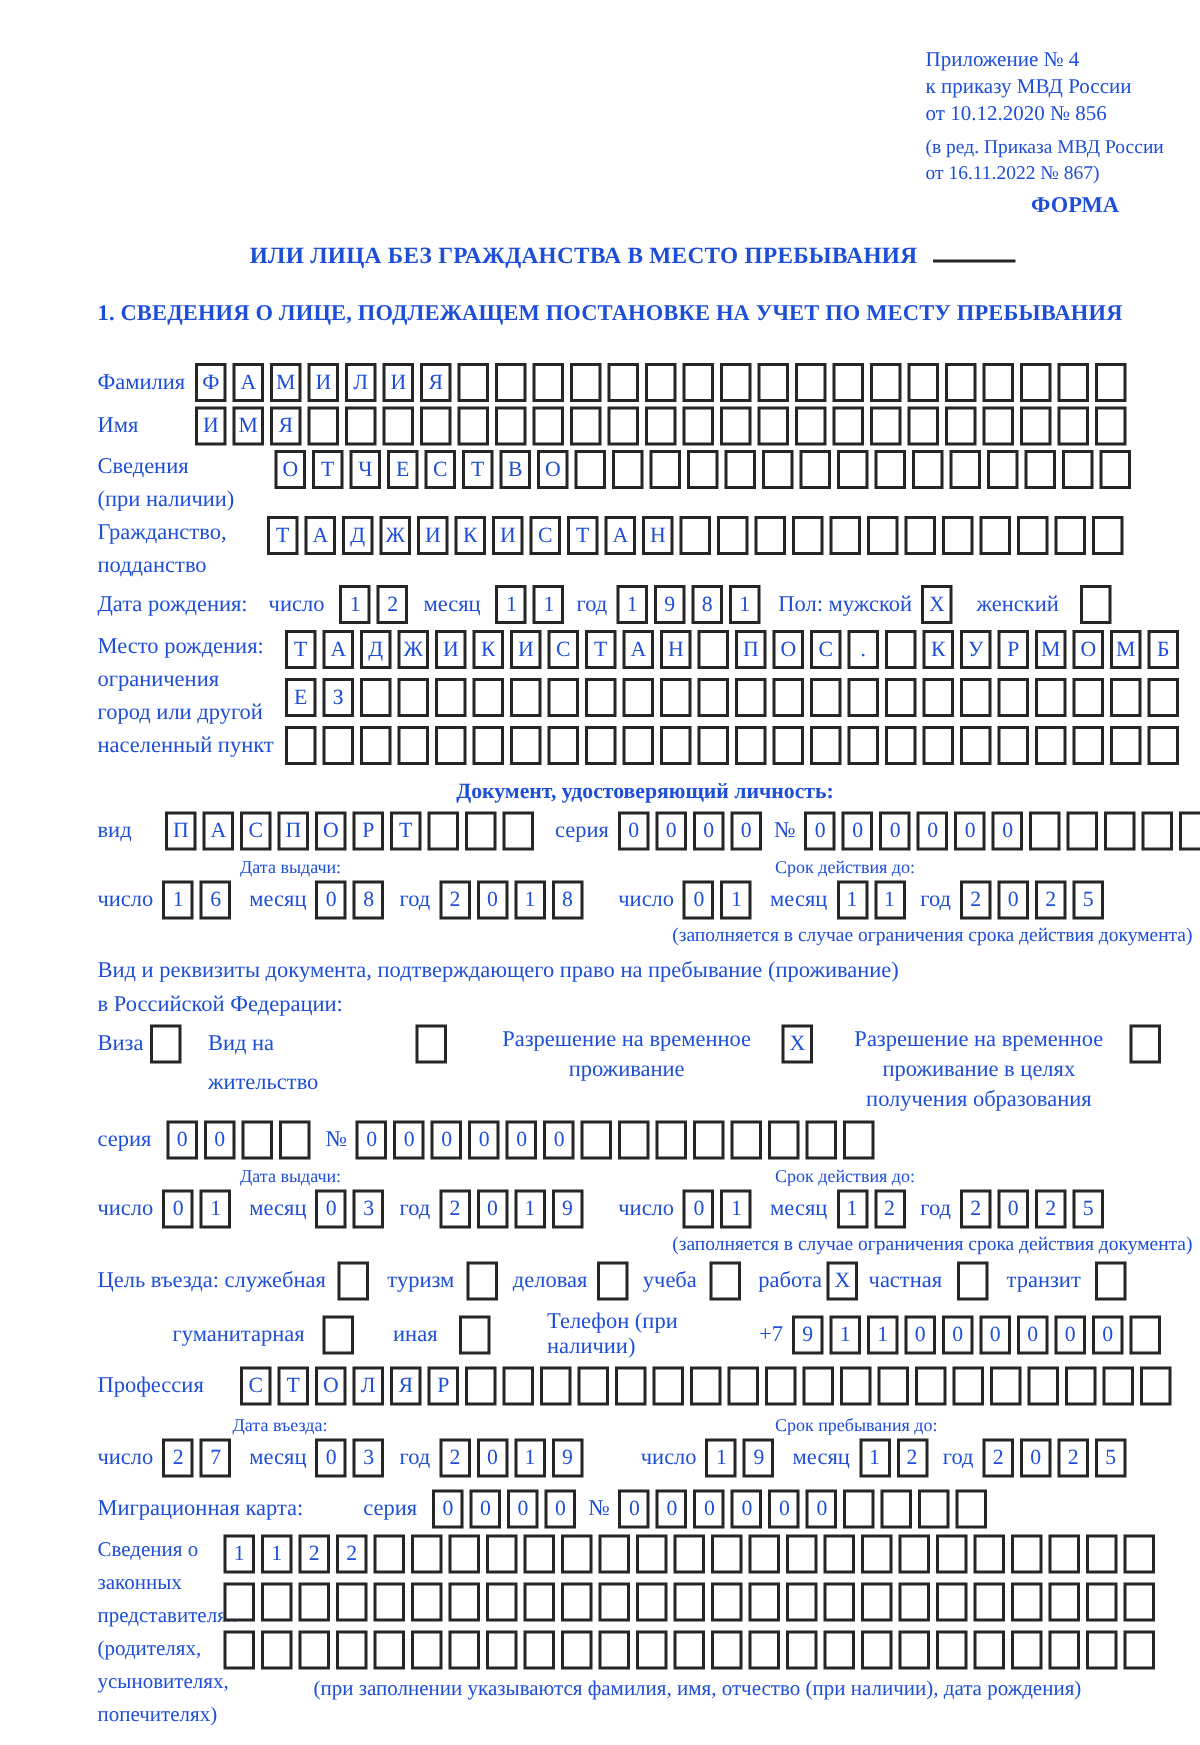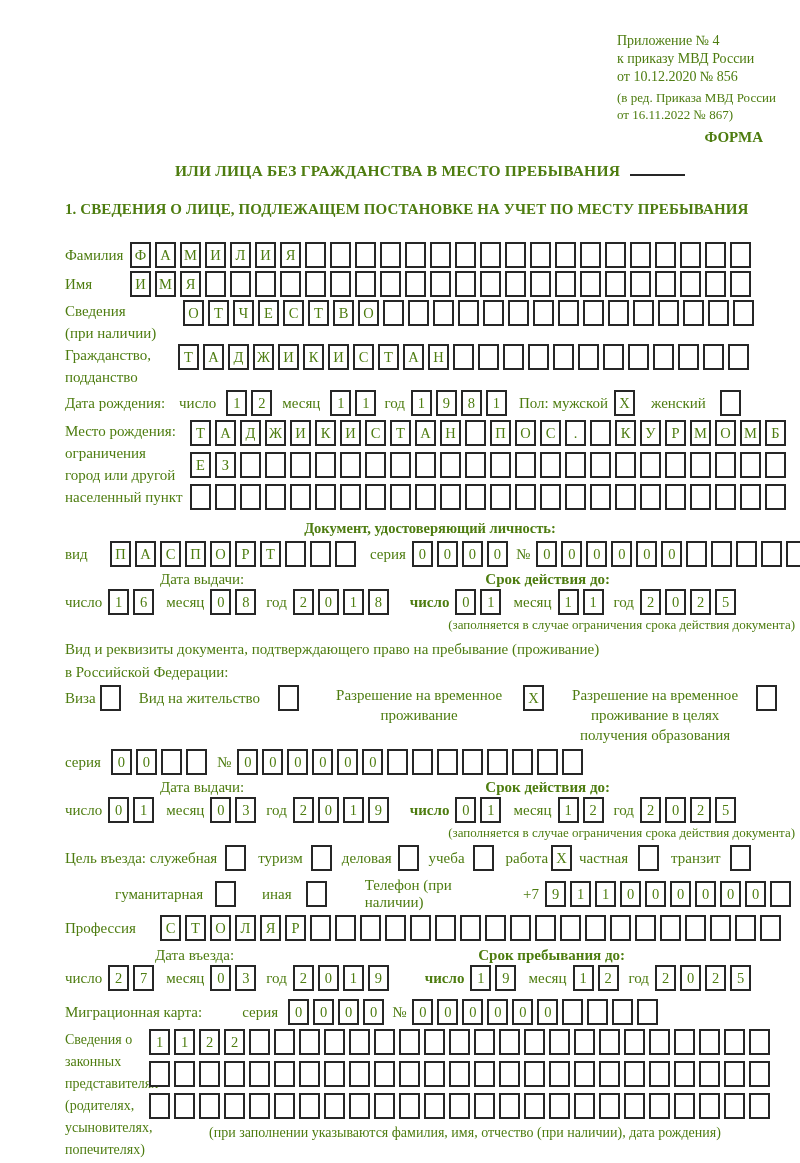--- a/index.html
+++ b/index.html
@@ -1,20 +1,20 @@
 <!DOCTYPE html>
 <html><head>
 <meta charset="utf-8">
 <style>
   * { margin:0; padding:0; box-sizing:border-box; }
   html,body { background:#fff; }
   .page {
-    width:800px; height:1163px; background:#fff; color:#4d7c0f;
+    width:800px; height:1163px; background:#fff; color:#1d4ed8;
     font-family:"Liberation Serif","DejaVu Serif",serif;
-    font-size:15px; padding:32px 5px 0 65px; overflow:hidden; position:relative;
+    font-size:15px; padding:32px 22px 0 65px; overflow:hidden; position:relative;
   }
   .lbl { font-size:15px; }
   .cells { display:flex; flex:none; }
   .cell {
     width:21px; height:26px; border:2px solid #262626; margin-right:4px;
     display:flex; align-items:center; justify-content:center;
     font-size:14.5px; flex:none; background:#fff;
   }
   .row { display:flex; align-items:flex-start; }
   .aic { align-items:center; }
@@ -28,22 +28,22 @@
   .lblcol div { line-height:22px; white-space:nowrap; }
   .hdr { margin-left:552px; line-height:18px; font-size:14px; }
   .hdr .amend { font-size:13px; line-height:17px; margin-top:3px; }
   .forma { text-align:right; padding-right:32px; font-weight:bold; font-size:15px; margin-top:6px; }
   .title { text-align:center; font-weight:bold; font-size:15.5px; line-height:21px; margin-top:14px; letter-spacing:0.2px; }
   .uline { display:inline-block; width:55px; border-bottom:2px solid #262626; height:14px; margin-left:10px; }
   .sec-heading { font-weight:bold; font-size:15px; margin-top:20px; letter-spacing:0.1px; }
   .center-heading { text-align:center; font-weight:bold; font-size:14.5px; margin-top:4px; width:730px; }
   .note { font-size:13px; text-align:right; width:730px; margin-top:2px; }
   .mr6 { margin-right:6px; } .mr10 { margin-right:10px; }
-  .ml-auto { margin-left:auto;font-weight:bold; }
-  .dl { width:730px; display:flex; font-size:15px; margin-top:4px; }
+  .ml-auto { margin-left:auto; }
+  .dl { width:730px; display:flex; font-size:12px; margin-top:4px; }
   .dates { width:730px; display:flex; align-items:center; margin-top:1px; }
   .optlines { text-align:center; line-height:20px; }
   .cb { margin-left:6px; }
   .mt3 { margin-top:3px; } .mt4 { margin-top:4px; } .mt6 { margin-top:6px; } .mt8 { margin-top:8px; }
   .intro { margin-top:8px; font-size:15px; }
 </style>
 </head>
 <body>
 
 <div class="page">

